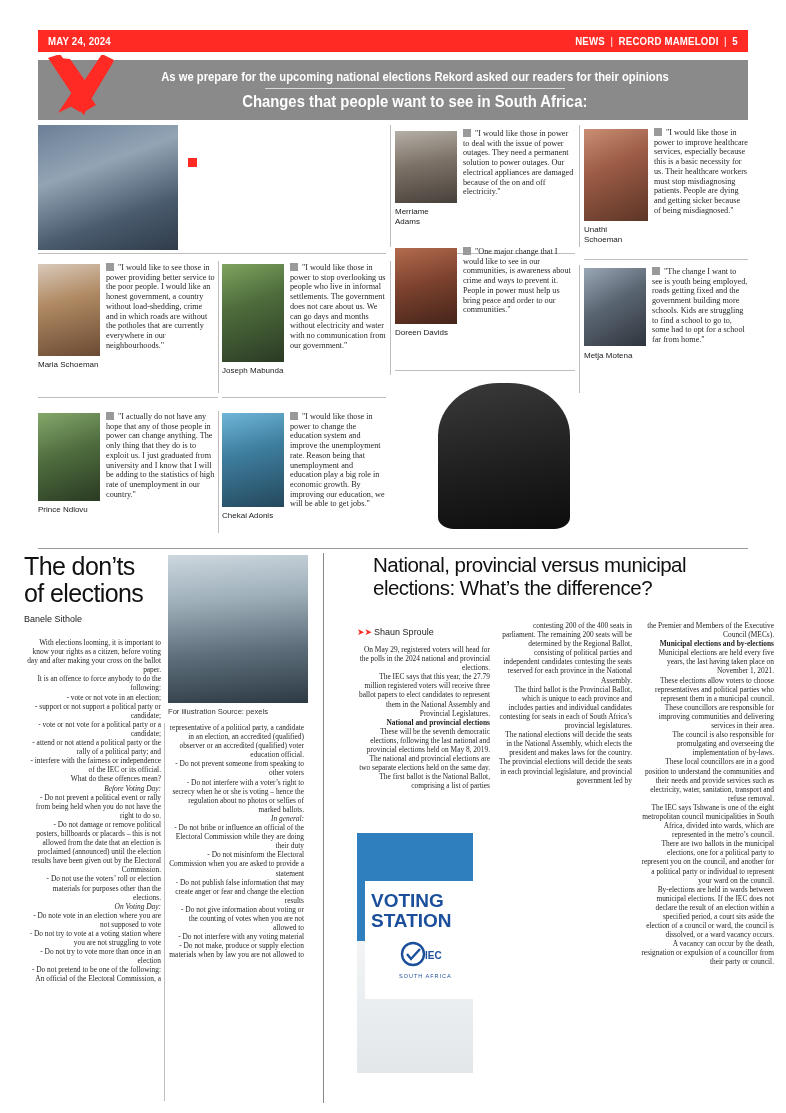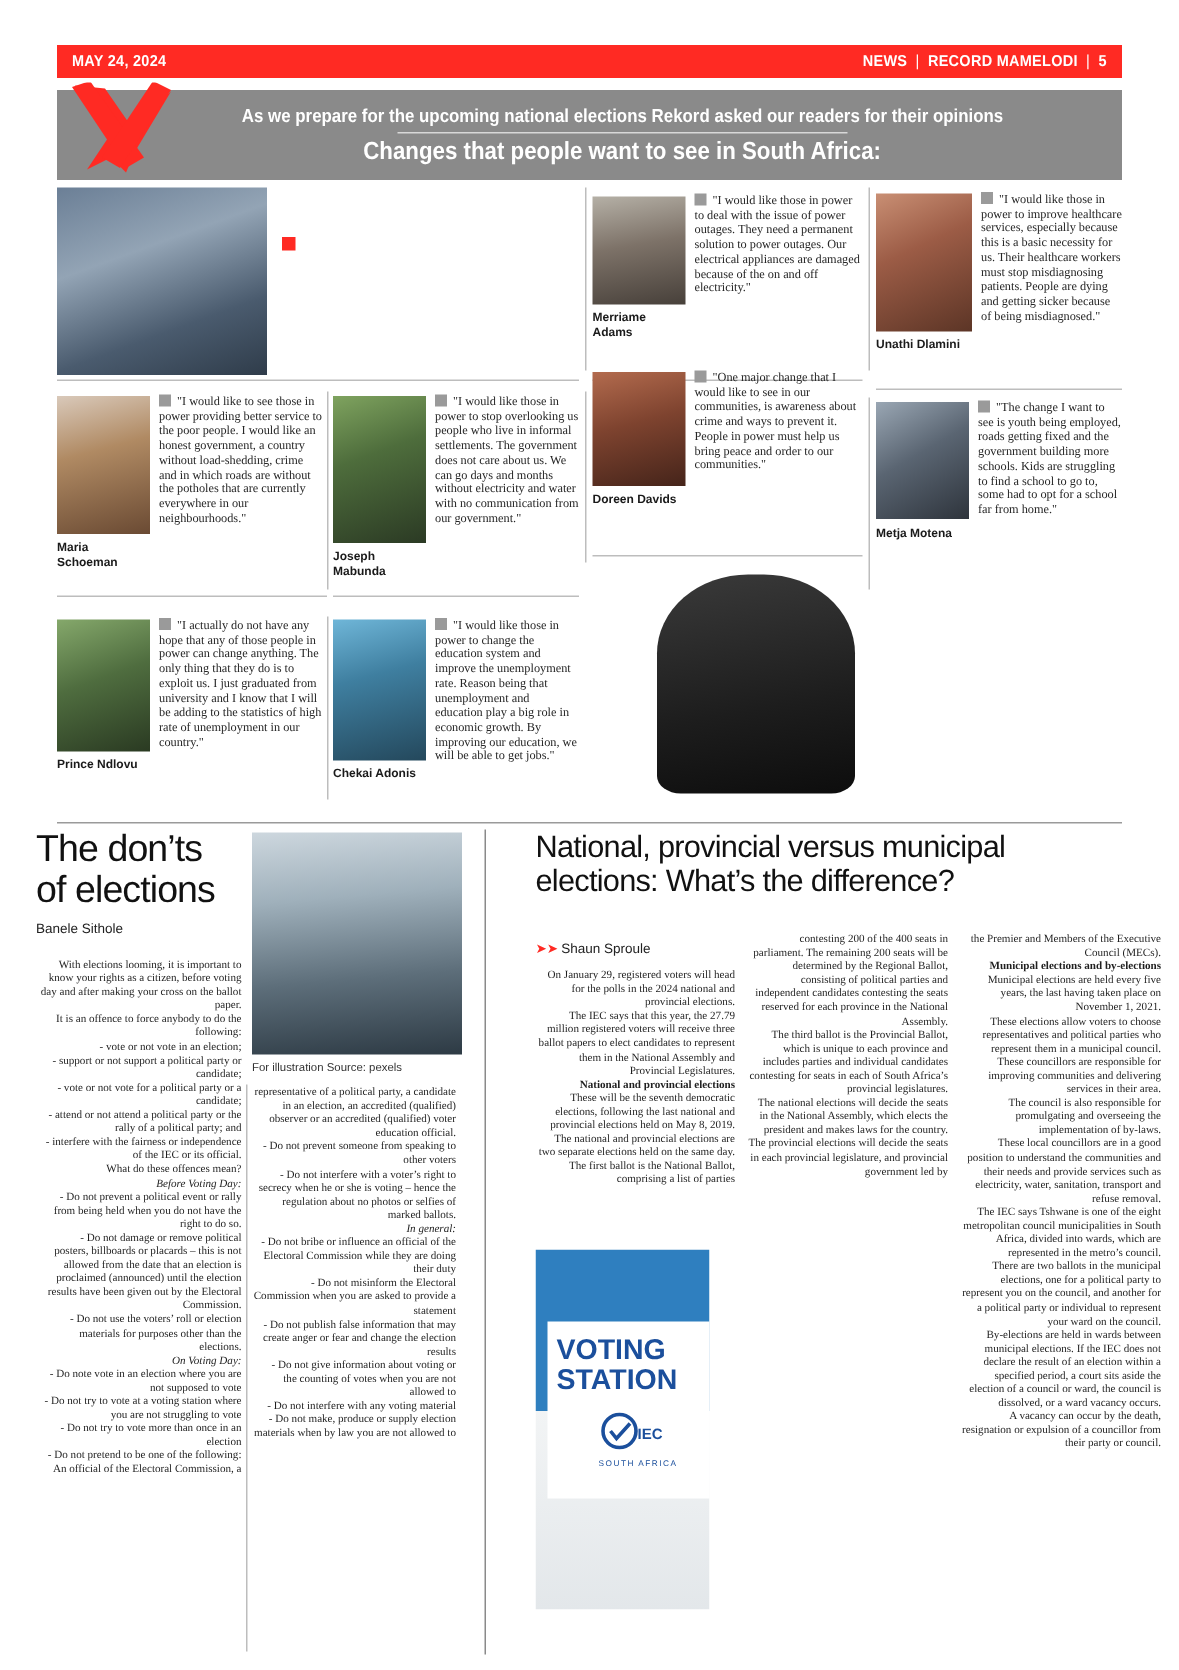--- a/index.html
+++ b/index.html
@@ -49,21 +49,21 @@
     pointer-events:none;
   }
 
   
   .quotes { position:absolute; left:38px; top:125px; width:710px; height:420px; }
 
   .card { position:absolute; }
   .photo { background-size:cover; background-position:center; overflow:hidden; position:relative; }
   .name {
     font-family:"Liberation Sans", sans-serif;
-    font-weight:bold; font-size:8px; line-height:9.5px; color:#1a1a1a;
+    font-weight:normal; font-size:8px; line-height:9.5px; color:#1a1a1a;
     margin-top:2px;
   }
   .name.light { color:#ffffff; font-size:8.5px; }
   .quote {
     font-family:"Liberation Serif", serif;
     font-size:8.2px; line-height:9.7px; color:#262626;
     text-align:left;
   }
   .quote.sans {
     font-family:"Liberation Sans", sans-serif;
@@ -159,21 +159,21 @@
     <div class="card" style="left:357px; top:0; width:180px; height:125px;">
       <div class="photo ph-p2" style="position:absolute;left:0;top:6px;width:62px;height:72px;"></div>
       <div class="name" style="position:absolute;left:0;top:80px;width:60px;">Merriame Adams</div>
       <div class="quote" style="position:absolute;left:68px;top:4px;width:112px;">
         <span class="bullet"></span><span>"I would like those in power to deal with the issue of power outages. They need a permanent solution to power outages. Our electrical appliances are damaged because of the on and off electricity."</span>
       </div>
     </div>
 
     <div class="card" style="left:546px; top:0; width:164px; height:130px;">
       <div class="photo ph-p3" style="position:absolute;left:0;top:4px;width:64px;height:92px;"></div>
-      <div class="name" style="position:absolute;left:0;top:98px;width:62px;">Unathi Dlamini</div>
+      <div class="name" style="position:absolute;left:0;top:98px;width:62px;">Unathi Schoeman</div>
       <div class="quote" style="position:absolute;left:70px;top:3px;width:94px;">
         <span class="bullet"></span><span>"I would like those in power to improve healthcare services, especially because this is a basic necessity for us. Their healthcare workers must stop misdiagnosing patients. People are dying and getting sicker because of being misdiagnosed."</span>
       </div>
     </div>
 
     <div class="vrule" style="left:352px; top:0; height:122px;"></div>
     <div class="vrule" style="left:541px; top:0; height:122px;"></div>
 
     <div class="hrule" style="left:0; top:128px; width:348px;"></div>
     <div class="hrule" style="left:357px; top:128px; width:180px;"></div>
@@ -291,21 +291,21 @@
           <p>- Do not misinform the Electoral Commission when you are asked to provide a statement</p>
           <p>- Do not publish false information that may create anger or fear and change the election results</p>
           <p>- Do not give information about voting or the counting of votes when you are not allowed to</p>
           <p>- Do not interfere with any voting material</p>
           <p>- Do not make, produce or supply election materials when by law you are not allowed to</p>
         </div>
       <div class="vrule" style="left:140px; top:170px; height:378px; background:#bdbdbd;"></div>
     </div>
 
     <div style="position:absolute; left:333px; top:0; width:377px;">
-      <div class="headline" style="font-size:20.5px; line-height:23px; letter-spacing:-0.5px;">
+      <div class="headline" style="font-size:20.5px; line-height:23px; letter-spacing:-0.5px;margin-left:16px;">
         <div>National, provincial versus municipal</div>
         <div>elections: What’s the difference?</div>
       </div>
       <div class="byline" style="margin-top:28px;">
         <span class="kicker-arrow">➤➤</span><span>Shaun Sproule</span>
       </div>
 
       <div style="position:absolute;left:0;top:280px;width:116px;height:240px;overflow:hidden;">
         <div class="ph-station" style="position:absolute;inset:0;"></div>
         <div style="position:absolute;left:8px;top:48px;width:120px;height:118px;background:#ffffff;"></div>
@@ -317,21 +317,21 @@
           <svg viewBox="0 0 48 28" width="48" height="28">
             <circle cx="16" cy="13" r="11" fill="none" stroke="#1b4f9c" stroke-width="2.4"></circle>
             <path d="M10 13 L14 18 L23 8" fill="none" stroke="#1b4f9c" stroke-width="2.4"></path>
             <text x="28" y="18" font-family="Liberation Sans, sans-serif" font-size="10" font-weight="bold" fill="#1b4f9c">IEC</text>
           </svg>
         </div>
         <div style="position:absolute;left:42px;top:140px;font-family:'Liberation Sans',sans-serif;font-size:5.5px;letter-spacing:1px;color:#1b4f9c;">SOUTH AFRICA</div>
       </div>
 
       <div class="body-col" id="right-col1" style="position:absolute; left:0; top:92px; width:133px; height:184px;">
-          <p class="noind">On January 29, registered voters will head for the polls in the 2024 national and provincial elections.</p>
+          <p class="noind">On May 29, registered voters will head for the polls in the 2024 national and provincial elections.</p>
           <p>The IEC says that this year, the 27.79 million registered voters will receive three ballot papers to elect candidates to represent them in the National Assembly and Provincial Legislatures.</p>
           <p class="sub">National and provincial elections</p>
           <p>These will be the seventh democratic elections, following the last national and provincial elections held on May 8, 2019.</p>
           <p>The national and provincial elections are two separate elections held on the same day.</p>
           <p>The first ballot is the National Ballot, comprising a list of parties</p>
         </div>
       <div class="body-col" id="right-col2" style="position:absolute; left:142px; top:68px; width:133px; height:208px;">
           <p class="noind">contesting 200 of the 400 seats in parliament. The remaining 200 seats will be determined by the Regional Ballot, consisting of political parties and independent candidates contesting the seats reserved for each province in the National Assembly.</p>
           <p>The third ballot is the Provincial Ballot, which is unique to each province and includes parties and individual candidates contesting for seats in each of South Africa’s provincial legislatures.</p>
           <p>The national elections will decide the seats in the National Assembly, which elects the president and makes laws for the country. The provincial elections will decide the seats in each provincial legislature, and provincial government led by</p>

